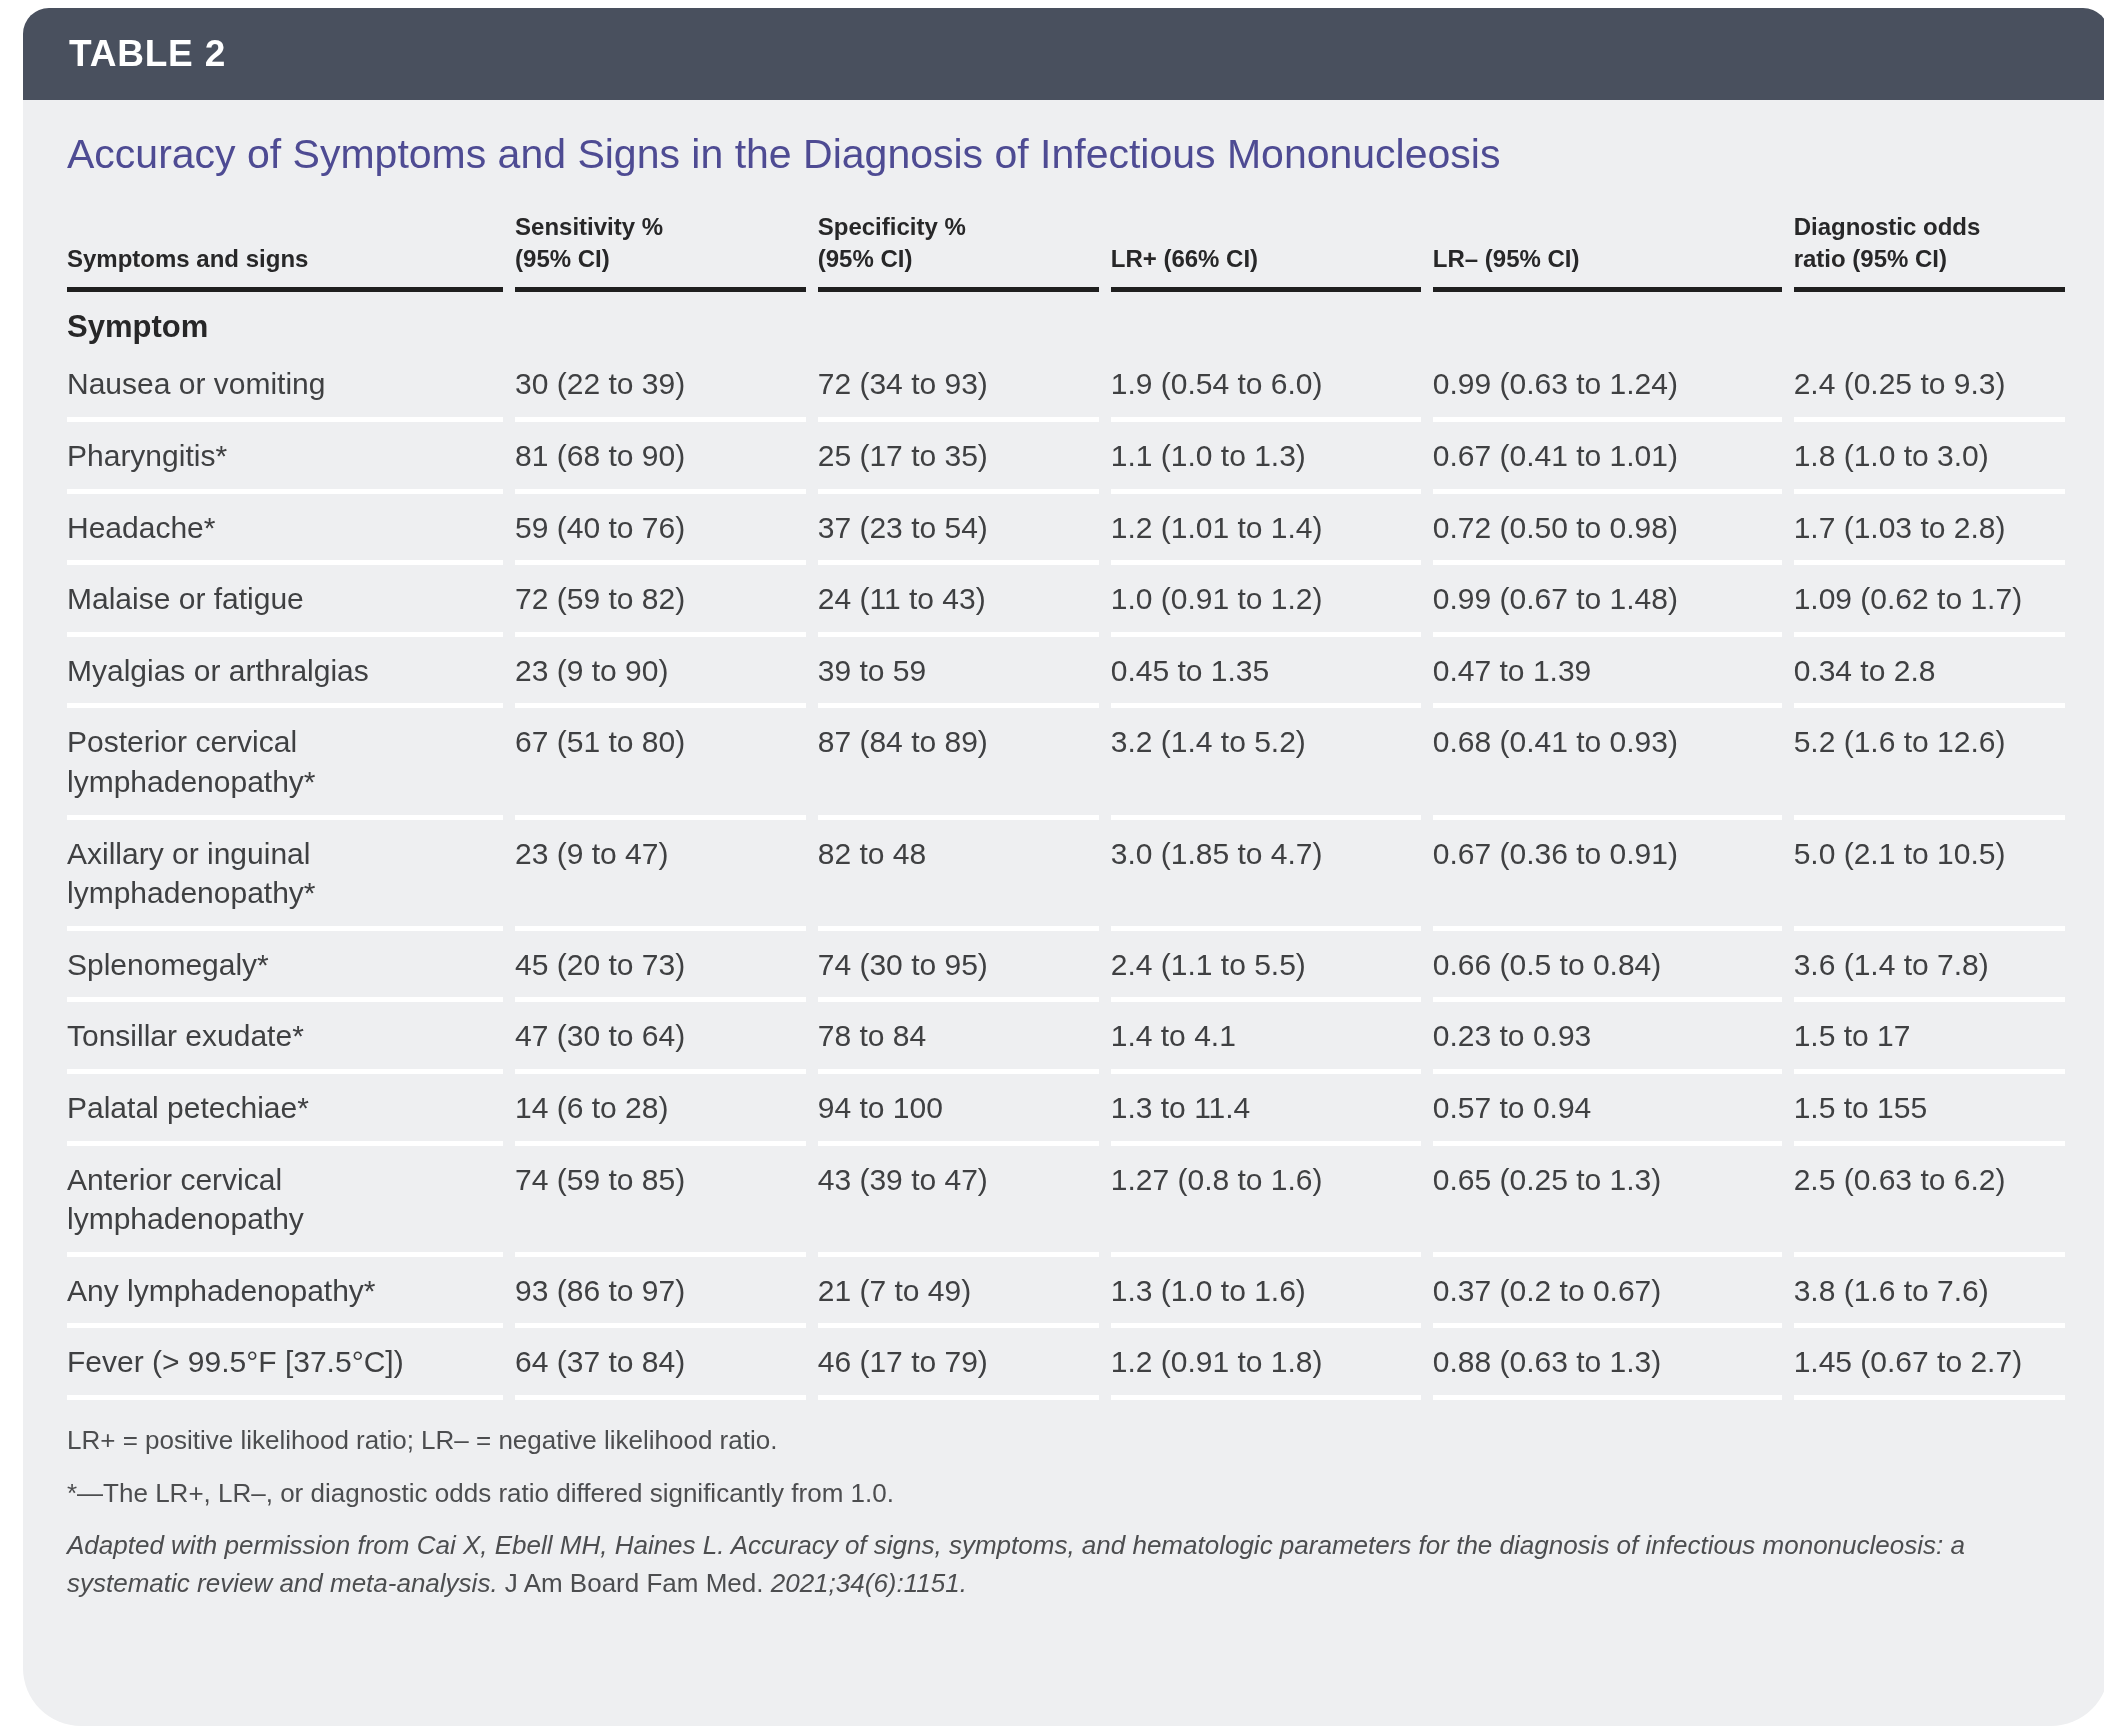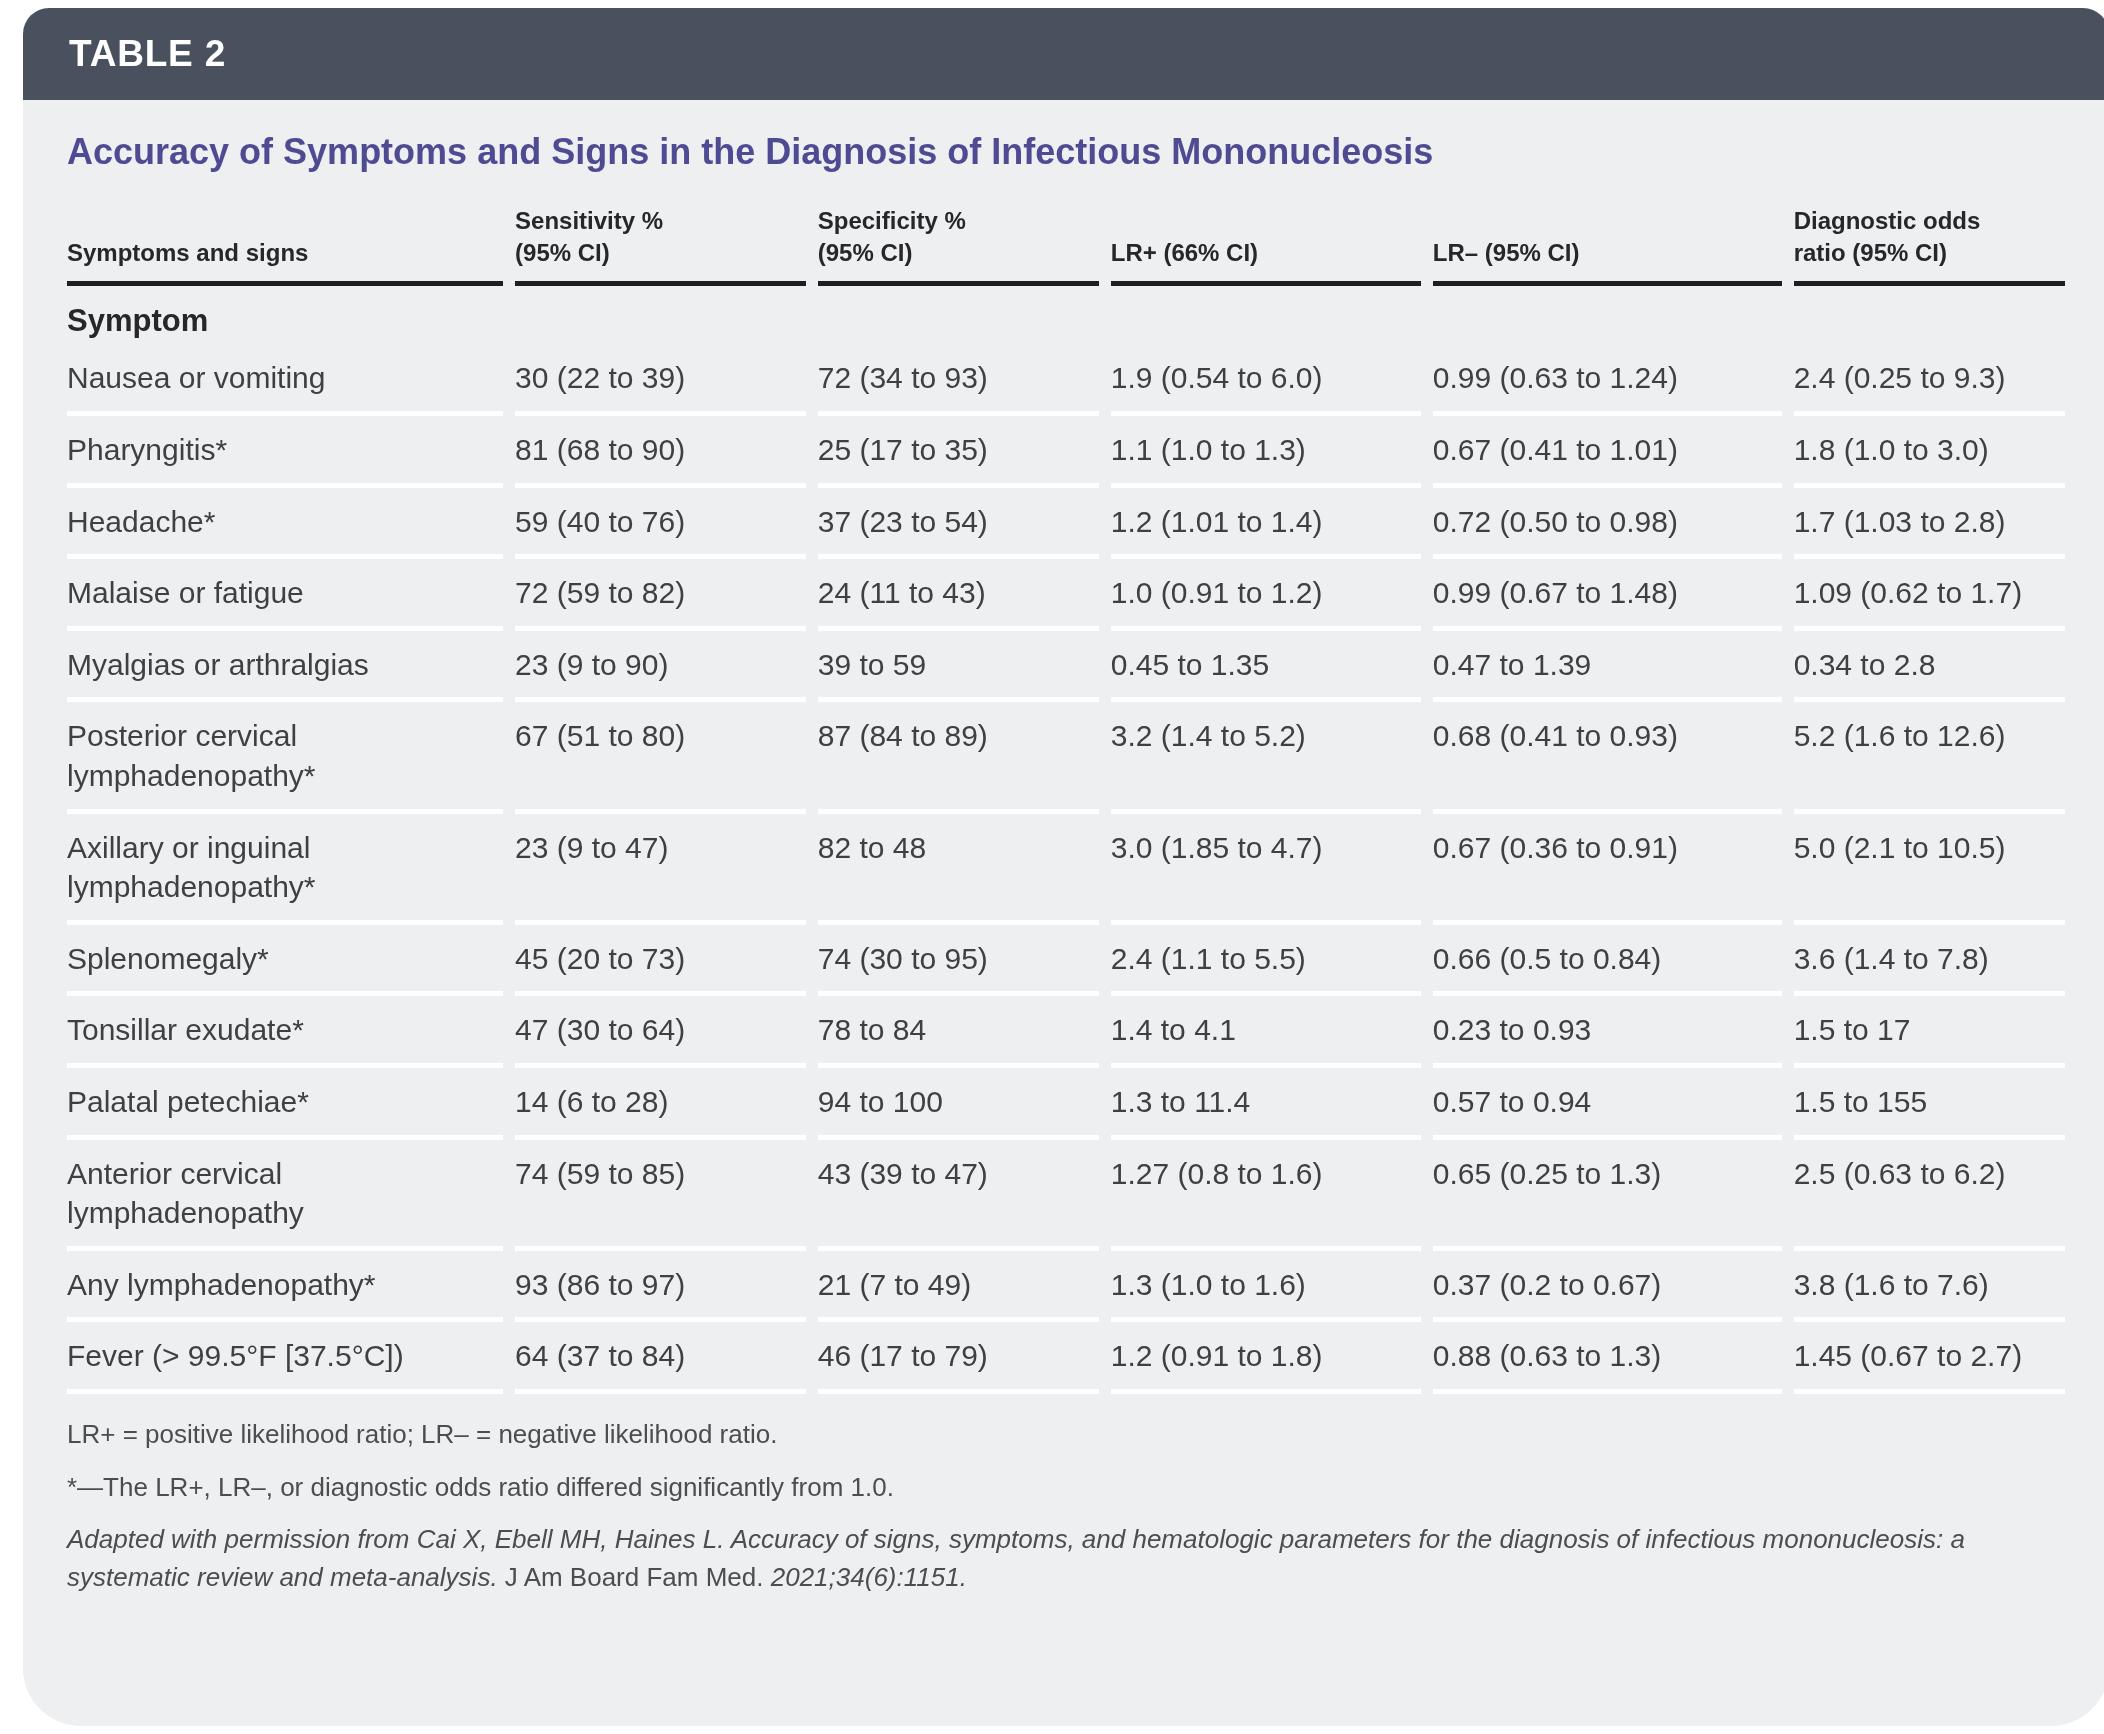--- a/index.html
+++ b/index.html
@@ -34,22 +34,22 @@
     letter-spacing: 0.8px;
   }
   .card-body {
     background: var(--body-background, #eeeff1);
     height: calc(100% - 92px);
     padding: 16px 44px 26px 44px;
     box-sizing: border-box;
   }
   .page-title {
     color: var(--title-text, #4e4b93);
-    font-size: 36px;
-    font-weight: bold;
+    font-size: 41px;
+    font-weight: normal;
     line-height: 1.2;
     margin: 14px 0 22px 0;
   }
   table.data-table {
     border-collapse: separate;
     border-spacing: 12px 0;
     margin-left: -12px;
     width: calc(100% + 24px);
     table-layout: fixed;
   }

